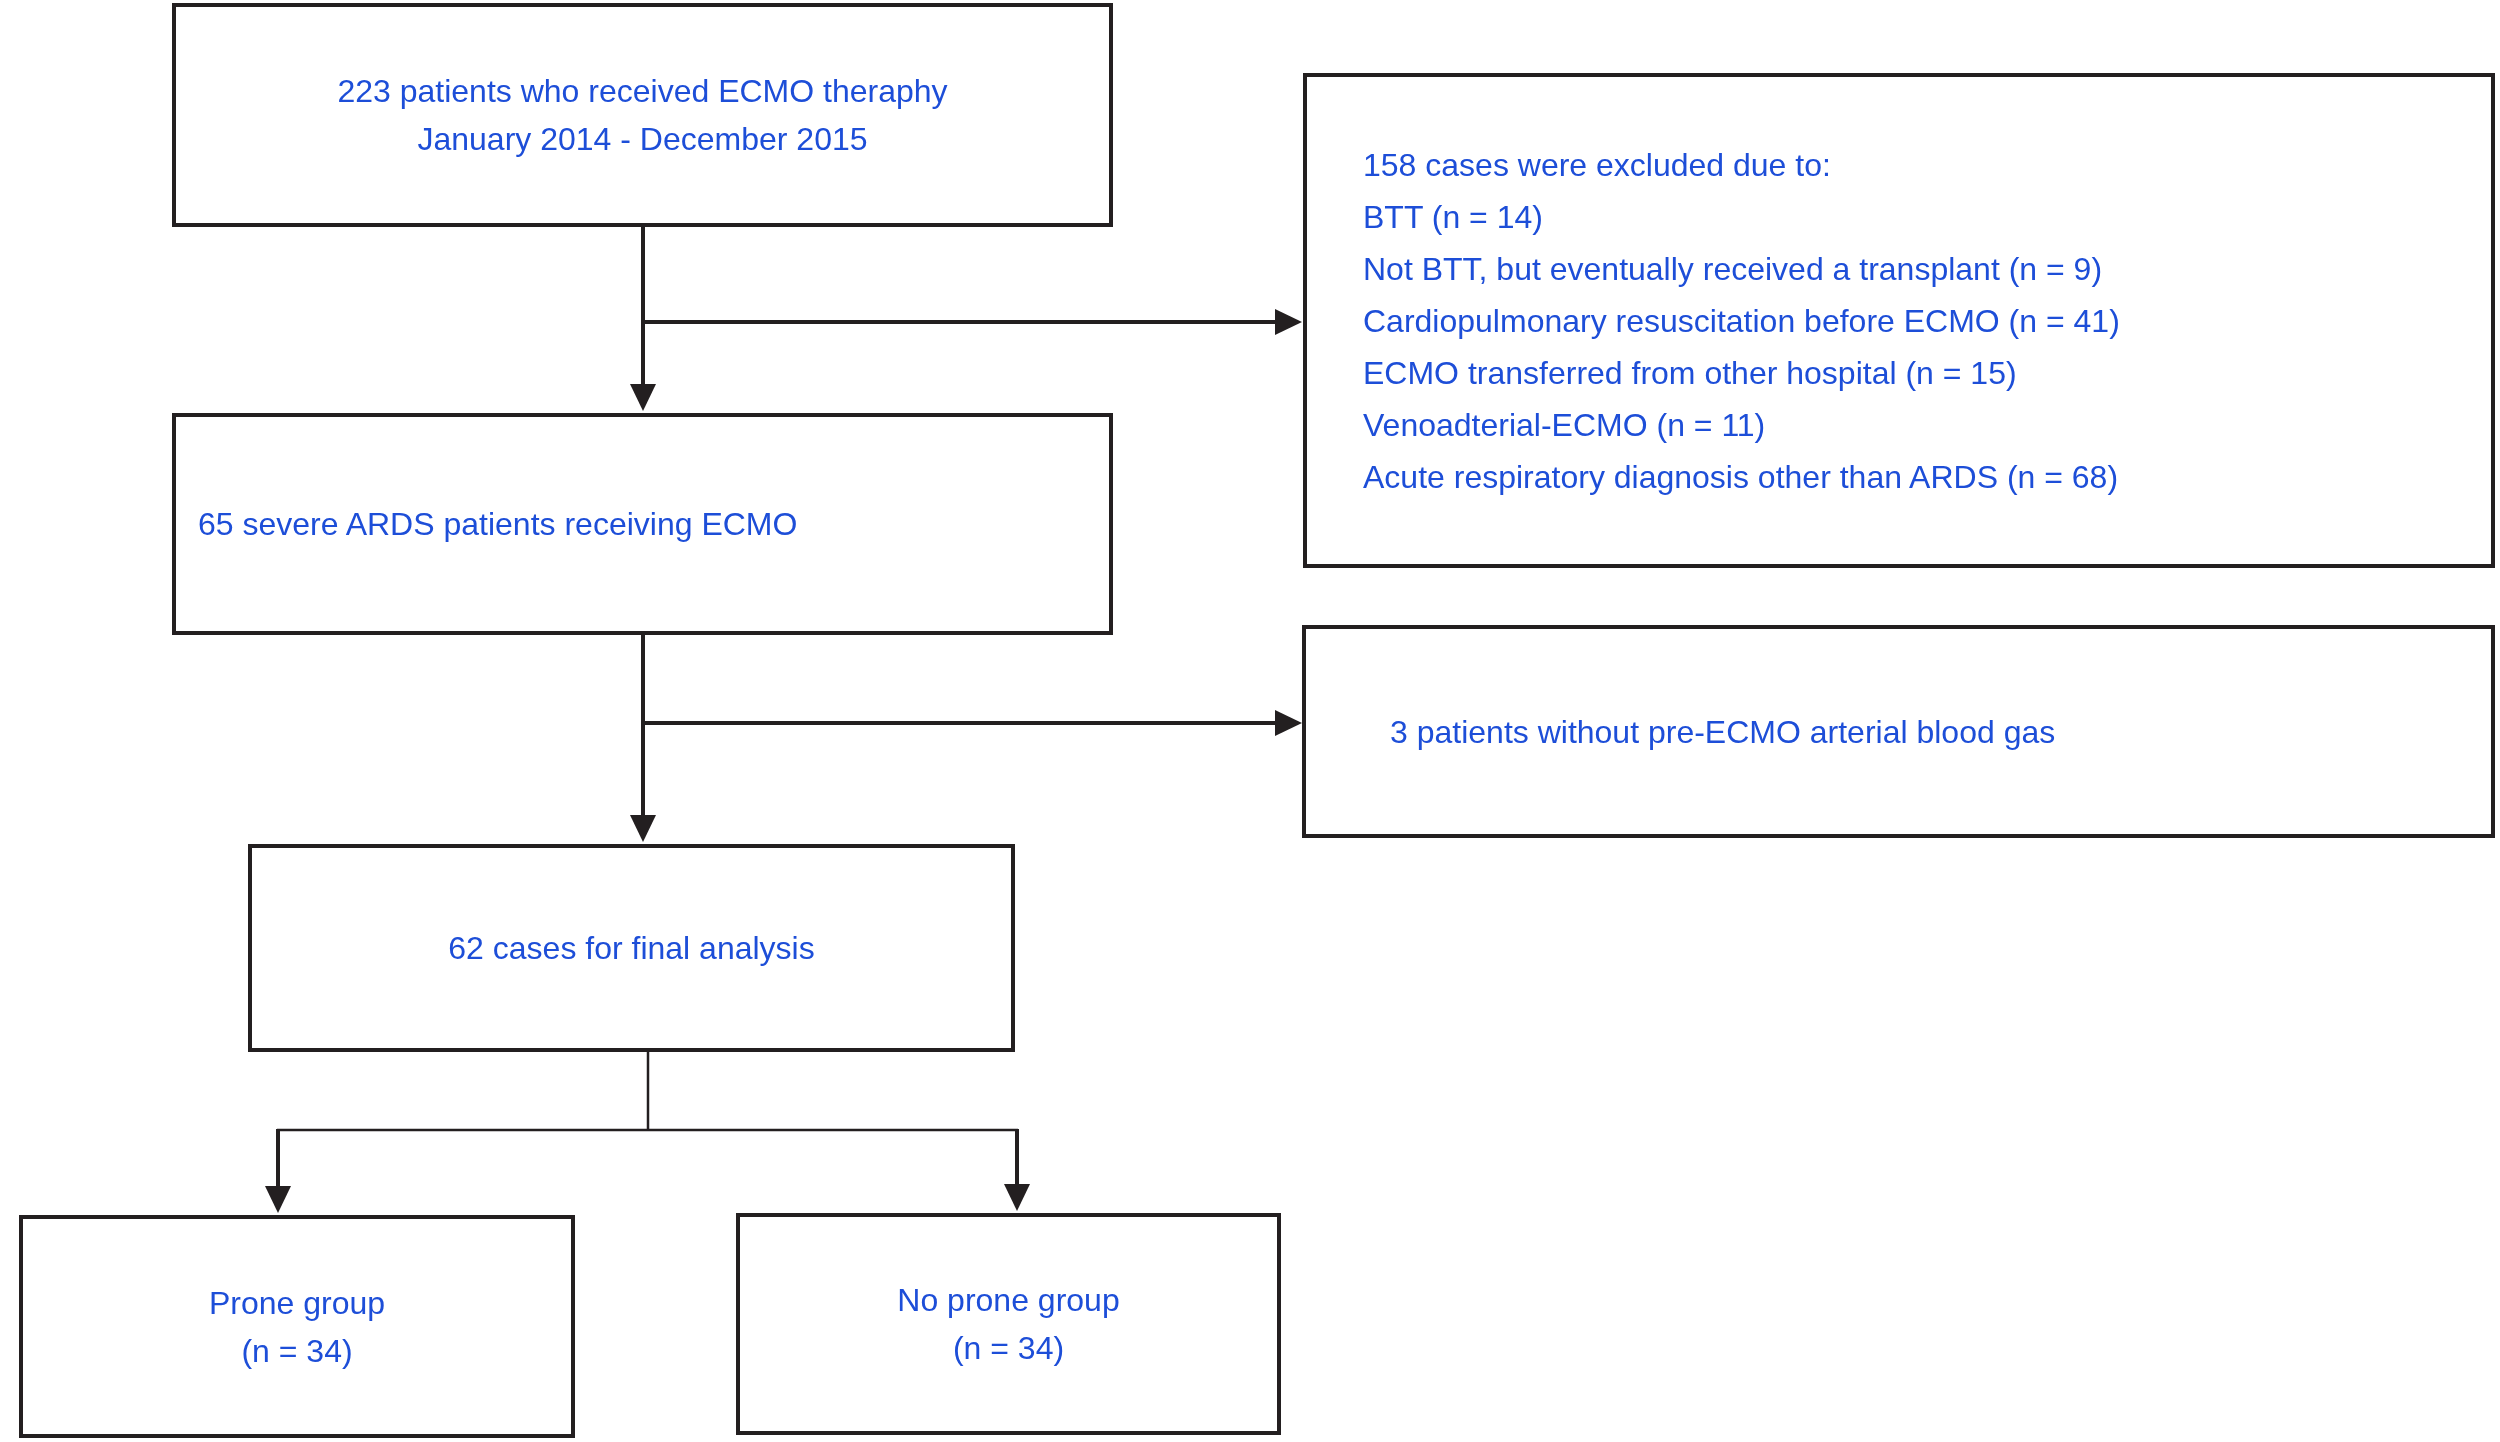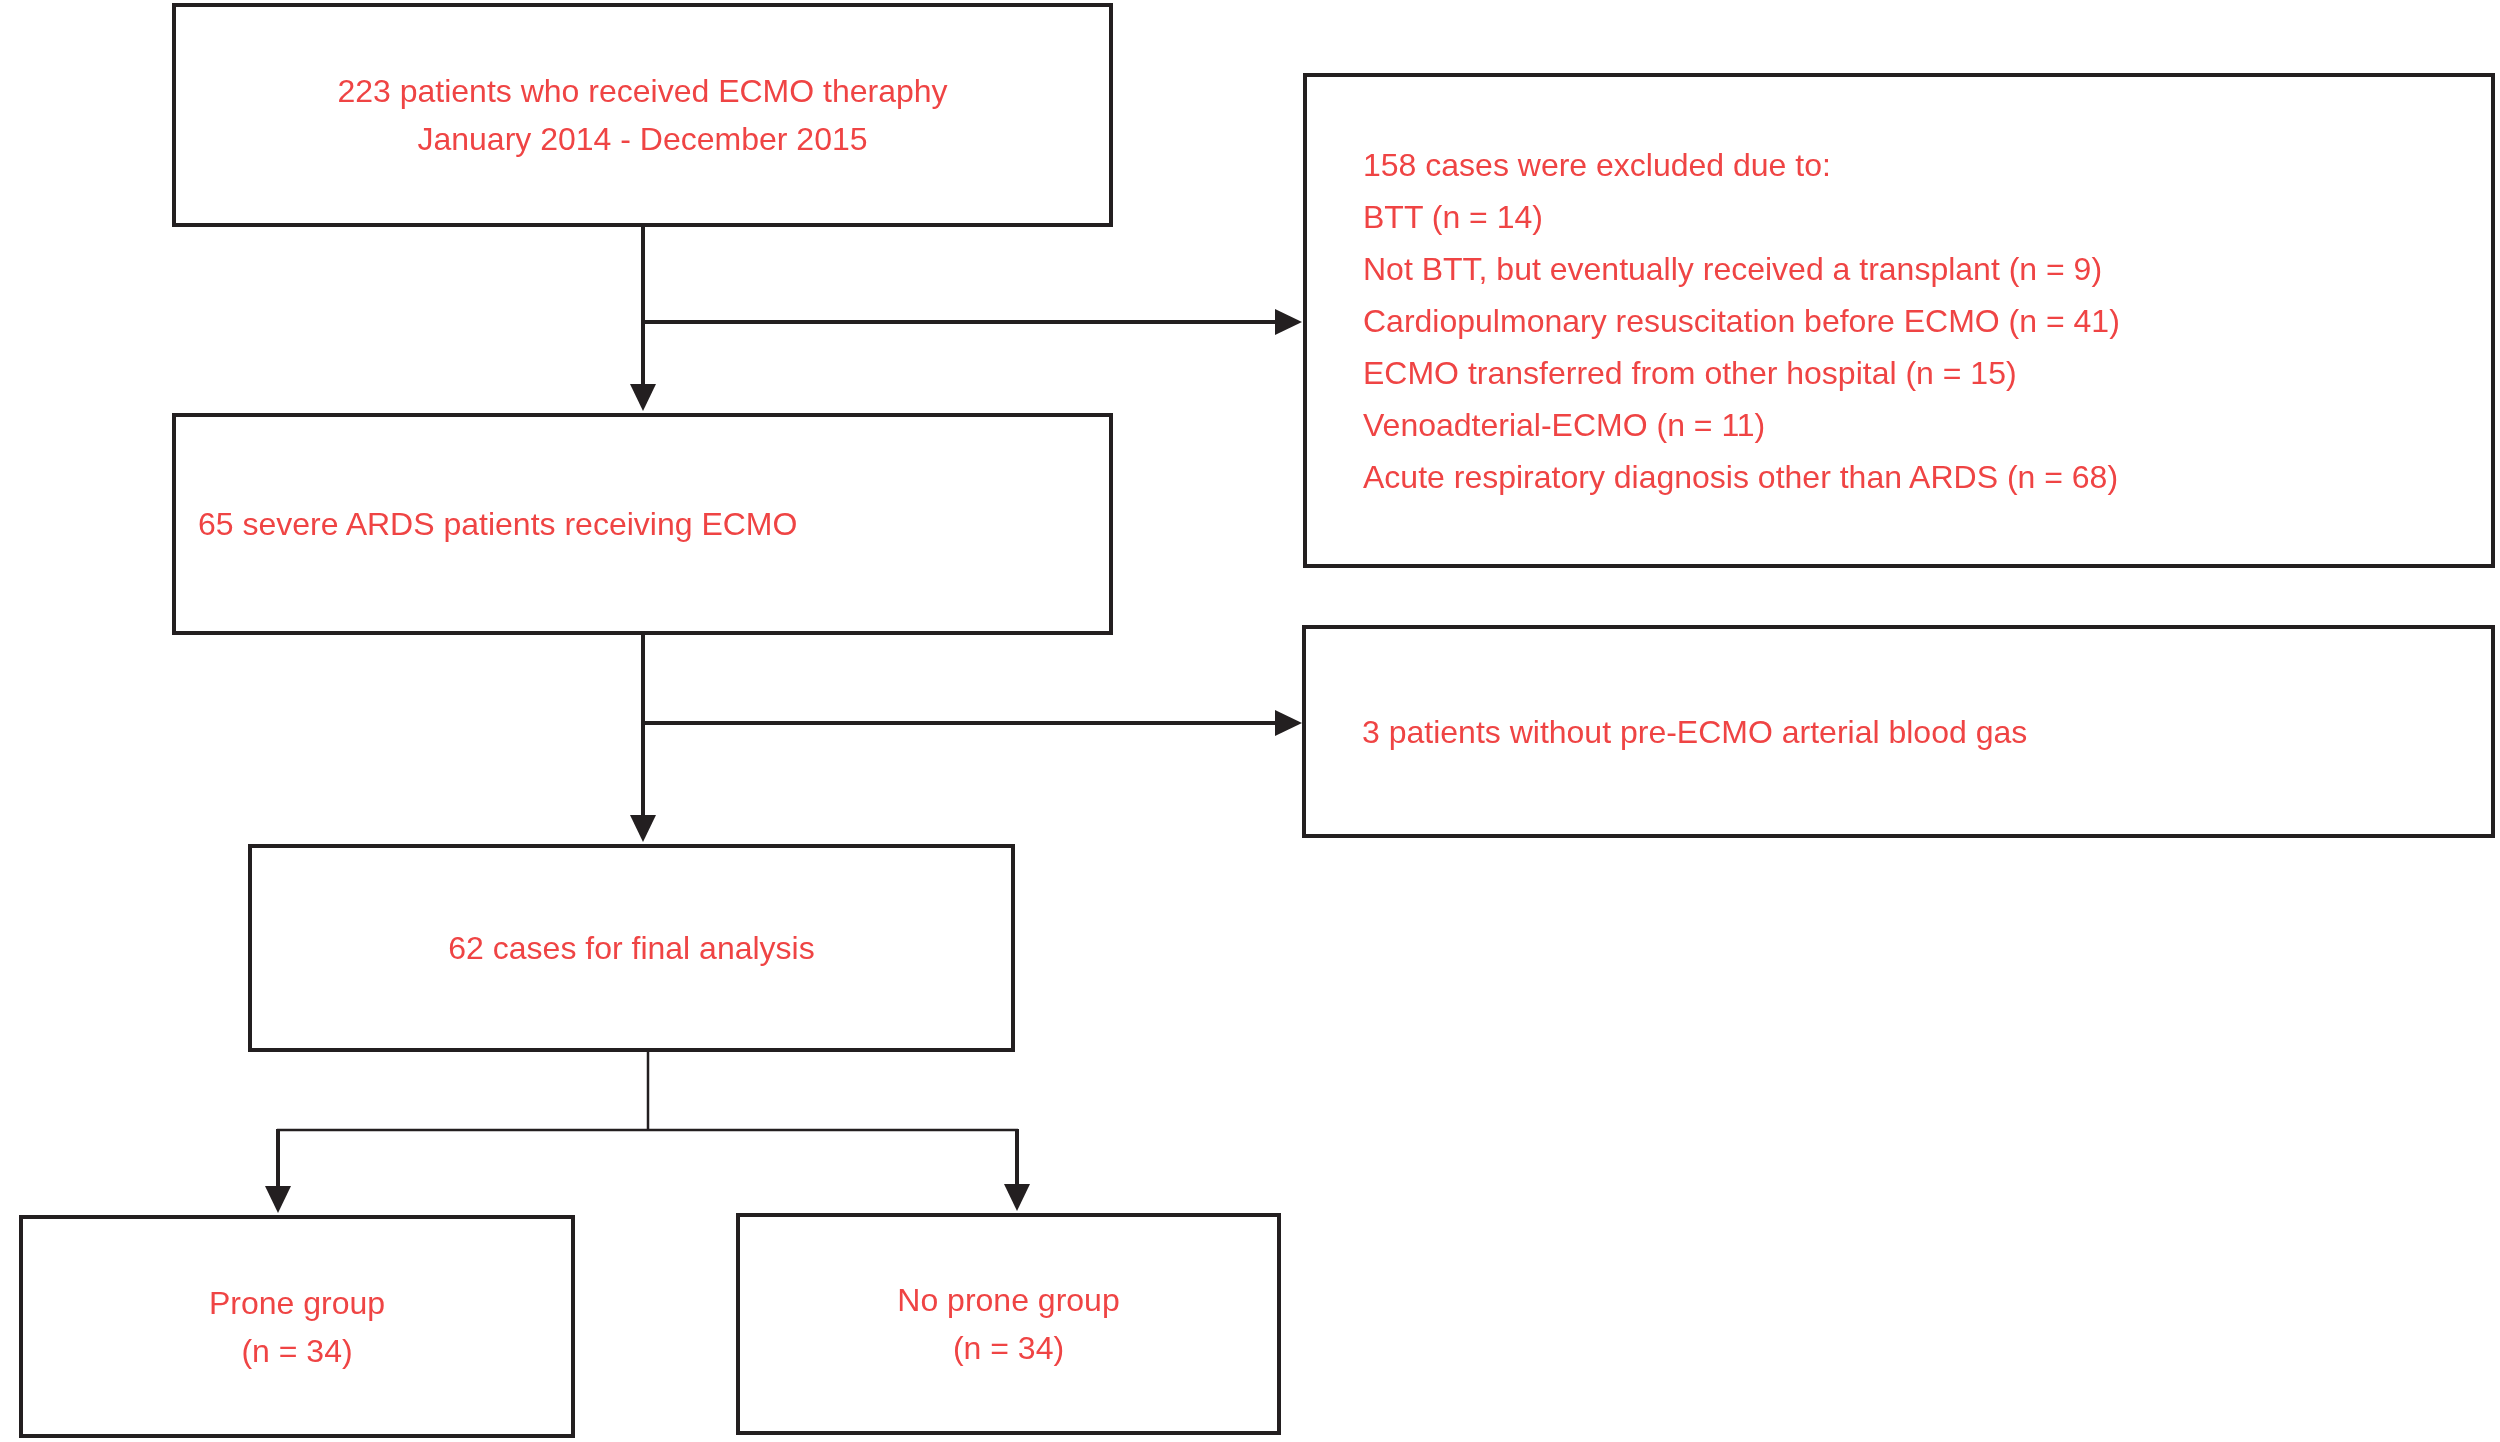--- a/index.html
+++ b/index.html
@@ -6,21 +6,21 @@
     margin: 0;
     padding: 0;
     background: #ffffff;
   }
   .canvas {
     position: relative;
     width: 2500px;
     height: 1442px;
     background: #ffffff;
     font-family: "Liberation Sans", sans-serif;
-    color: #ef4444;
+    color: #1d4ed8;
     overflow: hidden;
   }
   .connectors {
     position: absolute;
     left: 0;
     top: 0;
     width: 2500px;
     height: 1442px;
     pointer-events: none;
   }
@@ -41,21 +41,21 @@
     align-items: center;
     text-align: center;
   }
   .box.left {
     align-items: flex-start;
     text-align: center;
   }
   .box-enrolled   { left: 172px;  top: 3px;    width: 941px;  height: 224px; }
   .box-excluded1  { left: 1303px; top: 73px;   width: 1192px; height: 495px; padding-left: 56px; line-height: 52px; }
   .box-severe     { left: 172px;  top: 413px;  width: 941px;  height: 222px; padding-left: 22px; }
-  .box-excluded2  { left: 1302px; top: 625px;  width: 1193px; height: 213px; padding-left: 56px; }
+  .box-excluded2  { left: 1302px; top: 625px;  width: 1193px; height: 213px; padding-left: 84px; }
   .box-final      { left: 248px;  top: 844px;  width: 767px;  height: 208px; }
   .box-prone      { left: 19px;    top: 1215px; width: 556px;  height: 223px; }
   .box-noprone    { left: 736px;  top: 1213px; width: 545px;  height: 222px; }
 </style>
 </head>
 <body>
 
 <div class="canvas">
 
   <svg class="connectors" viewBox="0 0 2500 1442" xmlns="http://www.w3.org/2000/svg">

